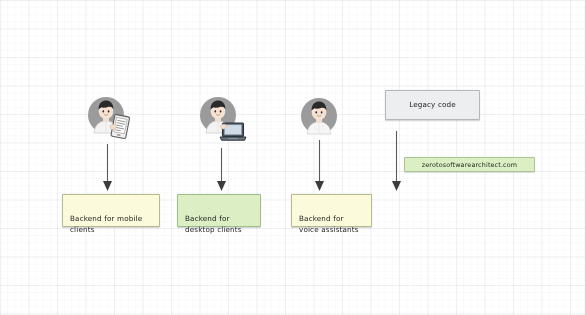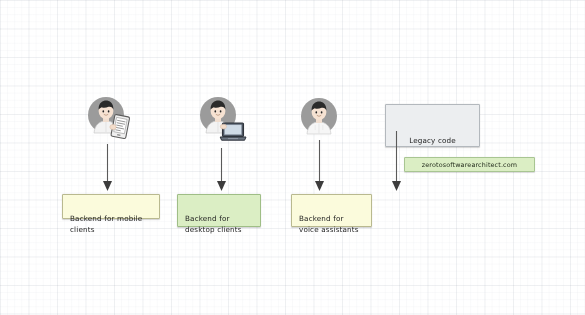--- a/index.html
+++ b/index.html
@@ -154,21 +154,21 @@
                C14.6 13.8 13.4 14.6 12.6 15.5 Z" fill="#2a2a2a"></path>
       <ellipse cx="17.3" cy="17.4" rx="0.85" ry="1.1" fill="#262626"></ellipse>
       <ellipse cx="22.6" cy="17.4" rx="0.85" ry="1.1" fill="#262626"></ellipse>
       <path d="M18.1 20.6 q1.9 1.7 3.8 0" fill="none" stroke="#b08a6e" stroke-width="0.7" stroke-linecap="round"></path>
       <path d="M20 28.5 L20 38.5" stroke="#dedede" stroke-width="0.7"></path>
       <path d="M16.2 30 L16.2 35" stroke="#e2e2e2" stroke-width="0.6"></path>
       <path d="M23.8 30 L23.8 35" stroke="#e2e2e2" stroke-width="0.6"></path>
     </svg>
   </div>
 
-  <div class="node gray centered" style="left:385px; top:104px; width:95px; height:43px;align-items:flex-end;">
+  <div class="node gray centered" style="left:385px; top:90px; width:95px; height:30px;">
     <span>Legacy code</span>
   </div>
 
   <div id="watermark" style="left:404px; top:157px; width:131px; height:15px;">
     <span>zerotosoftwarearchitect.com</span>
   </div>
 
   <div class="arrow" style="left:101px; top:144px;">
     <svg width="13" height="48" viewBox="0 0 13 48">
       <line x1="6.5" y1="0" x2="6.5" y2="38" stroke="#5a5a5a" stroke-width="1.1"></line>
@@ -190,21 +190,21 @@
     </svg>
   </div>
 
   <div class="arrow" style="left:390px; top:131px;">
     <svg width="13" height="61" viewBox="0 0 13 61">
       <line x1="6.5" y1="0" x2="6.5" y2="51" stroke="#5a5a5a" stroke-width="1.1"></line>
       <path d="M2 50 L11 50 L6.5 60 Z" fill="#3c3c3c"></path>
     </svg>
   </div>
 
-  <div class="node yellow" style="left:62px; top:194px; width:98px; height:25px;">
+  <div class="node yellow" style="left:62px; top:194px; width:98px; height:33px;">
     <span>Backend for mobile
 clients</span>
   </div>
 
   <div class="node green" style="left:177px; top:194px; width:84px; height:33px;">
     <span>Backend for
 desktop clients</span>
   </div>
 
   <div class="node yellow" style="left:291px; top:194px; width:81px; height:33px;">

